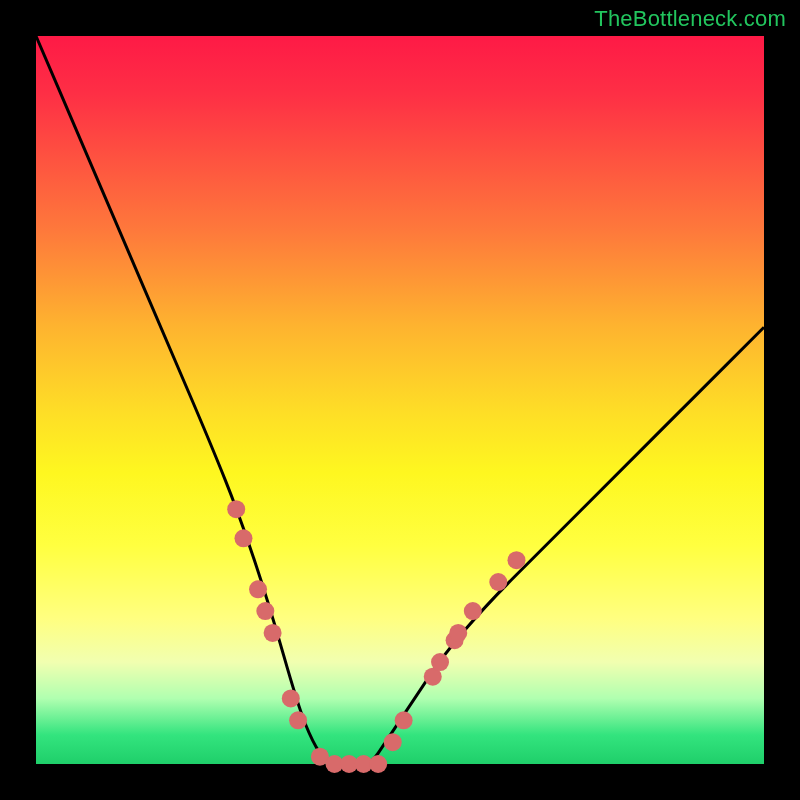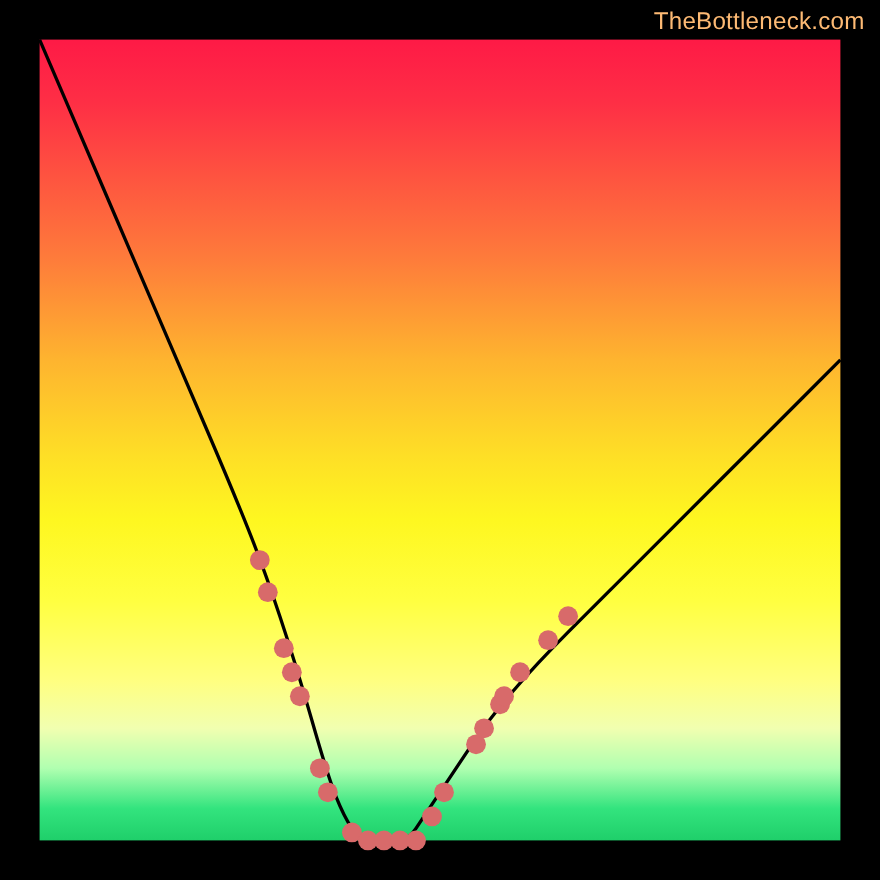--- a/index.html
+++ b/index.html
@@ -36,21 +36,21 @@
       #f1ffb0 86%,
       #b0ffb0 91%,
       #33e47e 96%,
       #1fcf6a 100%
     );
   }
   .watermark {
     position: absolute;
     top: 6px;
     right: 14px;
-    color: #fdba74;
+    color: #22c55e;
     font-size: 22px;
     letter-spacing: 0.2px;
     font-family: Arial, Helvetica, sans-serif;
   }
   svg.curve {
     position: absolute;
     left: 0;
     top: 0;
     width: 100%;
     height: 100%;

